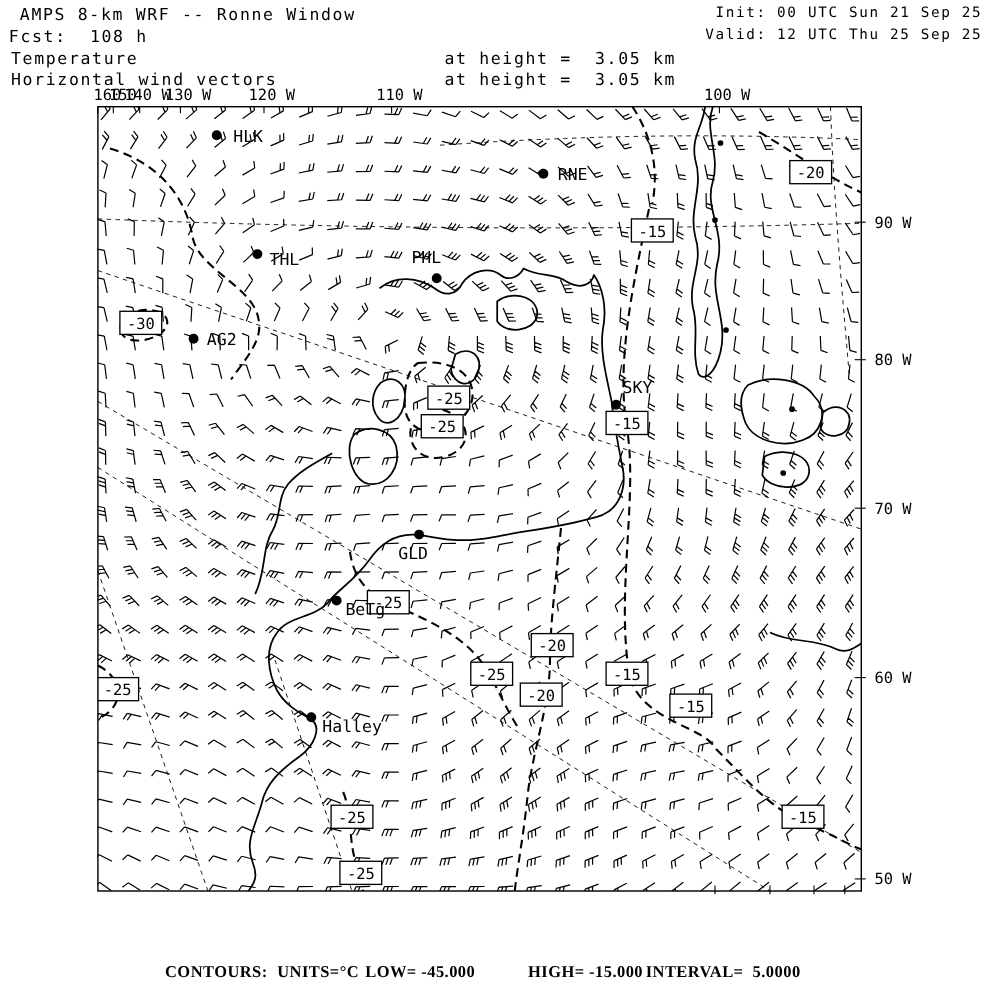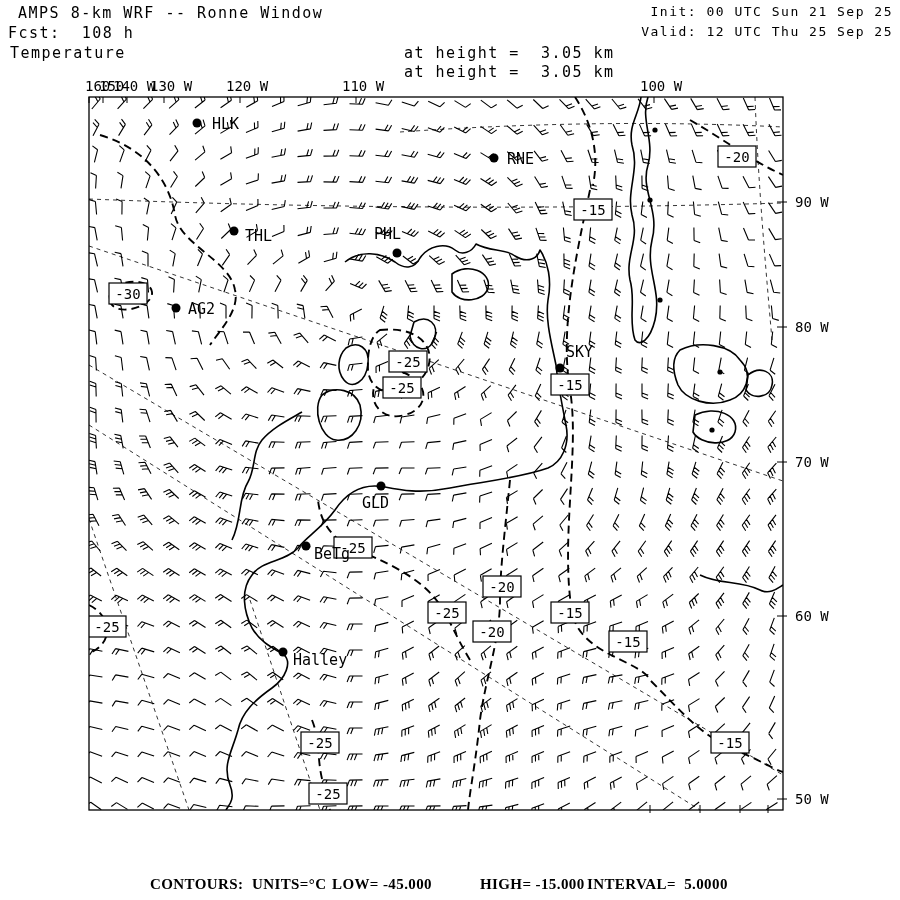--- a/index.html
+++ b/index.html
@@ -12,20 +12,21 @@
        font-size:15px;letter-spacing:0.4px;white-space:pre;}
 </style>
 </head>
 <body>
 
 <div id="page">
 
   <div class="hdr" style="left:18px;top:4px;">AMPS 8-km WRF -- Ronne Window</div>
   <div class="hdr" style="left:8px;top:24px;">Fcst:  108 h</div>
   <div class="hdr" style="left:10px;top:44px;">Temperature</div>
+  <div class="hdr" style="left:10px;top:63px;">Horizontal wind vectors</div>
   <div class="hdr" style="left:404px;top:44px;">at height =  3.05 km</div>
   <div class="hdr" style="left:404px;top:63px;">at height =  3.05 km</div>
   <div class="hdr-r" style="top:4px;">Init: 00 UTC Sun 21 Sep 25</div>
   <div class="hdr-r" style="top:24px;text-align:right;">Valid: 12 UTC Thu 25 Sep 25</div>
 
   <svg id="map-svg" width="900" height="900">
       <defs>
         <clipPath id="mapclip">
           <rect x="89" y="97" width="694" height="713"></rect>
         </clipPath>

